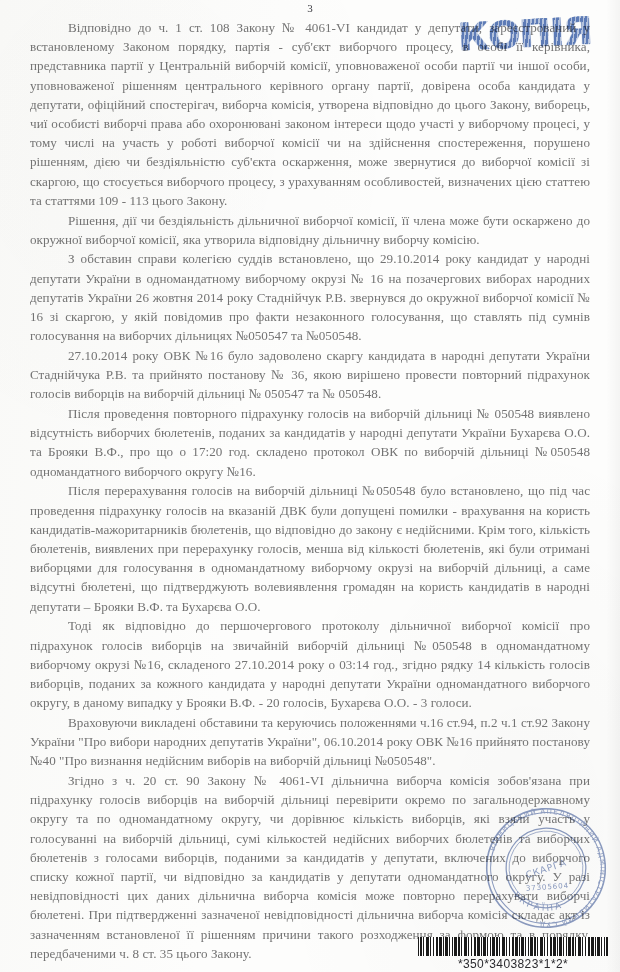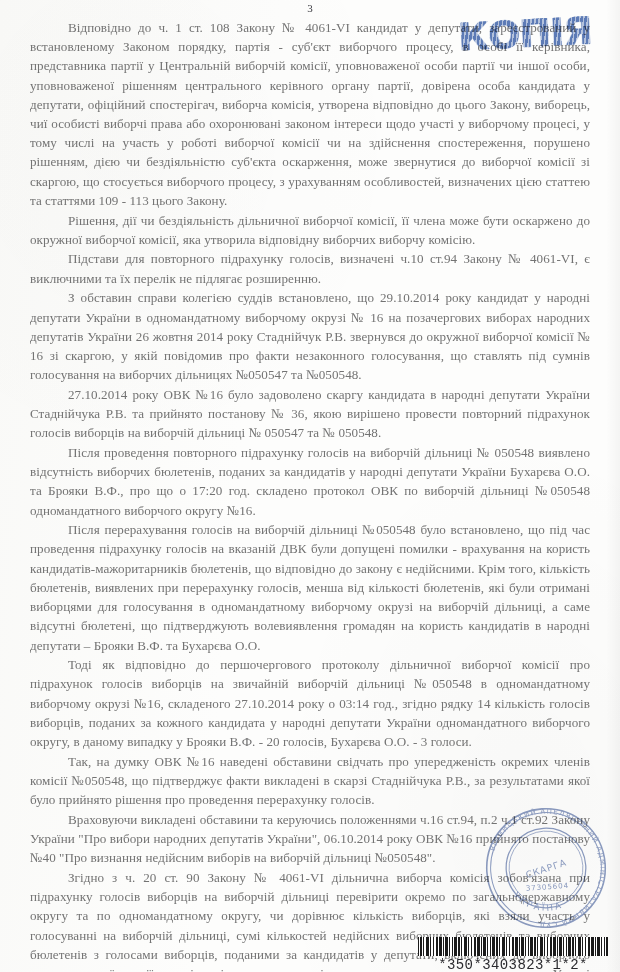--- a/index.html
+++ b/index.html
@@ -124,22 +124,22 @@
         #1a1a1a 18px 20px, #fff 20px 21px,
         #1a1a1a 21px 24px, #fff 24px 25px,
         #1a1a1a 25px 26px, #fff 26px 27px,
         #1a1a1a 27px 30px, #fff 30px 31px,
         #1a1a1a 31px 32px, #fff 32px 34px,
         #1a1a1a 34px 35px, #fff 35px 36px,
         #1a1a1a 36px 38px, #fff 38px 38px);
   }
   .barcode-label {
     margin-top: 1px;
-    font-family: Liberation Mono, monospace;
-    font-size: 14px;
+    font-family: Liberation Sans, sans-serif;
+    font-size: 12px;
     letter-spacing: 0.4px;
     color: #2a2a2e;
   }
 
   
   .edge-shade {
     position: absolute;
     top: 0; right: 0;
     width: 14px; height: 972px;
     background: linear-gradient(90deg, rgba(0,0,0,0) 0%, rgba(0,0,0,0.035) 100%);
@@ -152,28 +152,26 @@
 
 <div class="page">
 
   <div class="scan-tint"></div>
   <div class="edge-shade"></div>
 
   <div class="page-number">3</div>
 
   <div class="body-text">
     <p>Відповідно до ч. 1 ст. 108 Закону № 4061-VI кандидат у депутати, зареєстрований у встановленому Законом порядку, партія - суб'єкт виборчого процесу, в особі її керівника, представника партії у Центральній виборчій комісії, уповноваженої особи партії чи іншої особи, уповноваженої рішенням центрального керівного органу партії, довірена особа кандидата у депутати, офіційний спостерігач, виборча комісія, утворена відповідно до цього Закону, виборець, чиї особисті виборчі права або охоронювані законом інтереси щодо участі у виборчому процесі, у тому числі на участь у роботі виборчої комісії чи на здійснення спостереження, порушено рішенням, дією чи бездіяльністю суб'єкта оскарження, може звернутися до виборчої комісії зі скаргою, що стосується виборчого процесу, з урахуванням особливостей, визначених цією статтею та статтями 109 - 113 цього Закону.</p>
-    <p>Рішення, дії чи бездіяльність дільничної виборчої комісії, її члена може бути оскаржено до окружної виборчої комісії, яка утворила відповідну виборчих виборчу комісію.</p>
-    <p>Підстави для повторного підрахунку голосів, визначені ч.10 ст.94 Закону № 4061-VI, є виключними та їх перелік не підлягає розширенню.</p>
+    <p>Рішення, дії чи бездіяльність дільничної виборчої комісії, її члена може бути оскаржено до окружної виборчої комісії, яка утворила відповідну дільничну виборчу комісію.</p>
     <p>З обставин справи колегією суддів встановлено, що 29.10.2014 року кандидат у народні депутати України в одномандатному виборчому окрузі № 16 на позачергових виборах народних депутатів України 26 жовтня 2014 року Стаднійчук Р.В. звернувся до окружної виборчої комісії № 16 зі скаргою, у якій повідомив про факти незаконного голосування, що ставлять під сумнів голосування на виборчих дільницях №050547 та №050548.</p>
     <p>27.10.2014 року ОВК №16 було задоволено скаргу кандидата в народні депутати України Стаднійчука Р.В. та прийнято постанову № 36, якою вирішено провести повторний підрахунок голосів виборців на виборчій дільниці № 050547 та № 050548.</p>
     <p>Після проведення повторного підрахунку голосів на виборчій дільниці № 050548 виявлено відсутність виборчих бюлетенів, поданих за кандидатів у народні депутати України Бухарєва О.О. та Брояки В.Ф., про що о 17:20 год. складено протокол ОВК по виборчій дільниці №050548 одномандатного виборчого округу №16.</p>
     <p>Після перерахування голосів на виборчій дільниці №050548 було встановлено, що під час проведення підрахунку голосів на вказаній ДВК були допущені помилки - врахування на користь кандидатів-мажоритарників бюлетенів, що відповідно до закону є недійсними. Крім того, кількість бюлетенів, виявлених при перерахунку голосів, менша від кількості бюлетенів, які були отримані виборцями для голосування в одномандатному виборчому окрузі на виборчій дільниці, а саме відсутні бюлетені, що підтверджують волевиявлення громадян на користь кандидатів в народні депутати – Брояки В.Ф. та Бухарєва О.О.</p>
     <p>Тоді як відповідно до першочергового протоколу дільничної виборчої комісії про підрахунок голосів виборців на звичайній виборчій дільниці №050548 в одномандатному виборчому окрузі №16, складеного 27.10.2014 року о 03:14 год., згідно рядку 14 кількість голосів виборців, поданих за кожного кандидата у народні депутати України одномандатного виборчого округу, в даному випадку у Брояки В.Ф. - 20 голосів, Бухарєва О.О. - 3 голоси.</p>
-    <p>Так, на думку ОВК №16 наведені обставини свідчать про упередженість окремих членів комісії №050548, що підтверджує факти викладені в скарзі Стаднійчука Р.В., за результатами якої було прийнято рішення про проведення перерахунку голосів.</p>
     <p>Враховуючи викладені обставини та керуючись положеннями ч.16 ст.94, п.2 ч.1 ст.92 Закону України "Про вибори народних депутатів України", 06.10.2014 року ОВК №16 прийнято постанову №40 "Про визнання недійсним виборів на виборчій дільниці №050548".</p>
     <p>Згідно з ч. 20 ст. 90 Закону № 4061-VI дільнична виборча комісія зобов'язана при підрахунку голосів виборців на виборчій дільниці перевірити окремо по загальнодержавному округу та по одномандатному округу, чи дорівнює кількість виборців, які взяли участь у голосуванні на виборчій дільниці, сумі кількостей недійсних виборчих бюлетенів та виборчих бюлетенів з голосами виборців, поданими за кандидатів у депутати, включених до виборчого списку кожної партії, чи відповідно за кандидатів у депутати одномандатного округу. У разі невідповідності цих даних дільнична виборча комісія може повторно перерахувати виборчі бюлетені. При підтвердженні зазначеної невідповідності дільнична виборча комісія складає акт із зазначенням встановленої її рішенням причини такого розходження за формою та в порядку, передбаченими ч. 8 ст. 35 цього Закону.</p>
   </div>
 
   <div class="kopiya-stamp">КОПІЯ</div>
 
   <div class="round-seal">
     <svg viewBox="0 0 140 140" xmlns="http://www.w3.org/2000/svg">
       <defs>
         <path id="outerArc" d="M 70,70 m -56,0 a 56,56 0 1,1 112,0 a 56,56 0 1,1 -112,0"></path>

